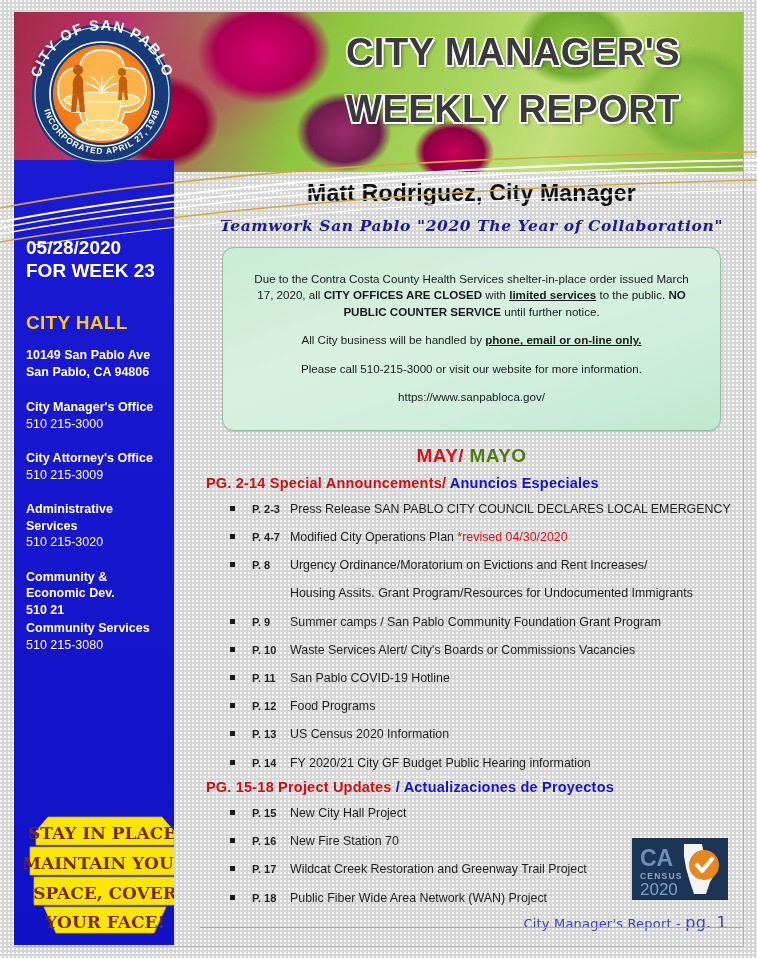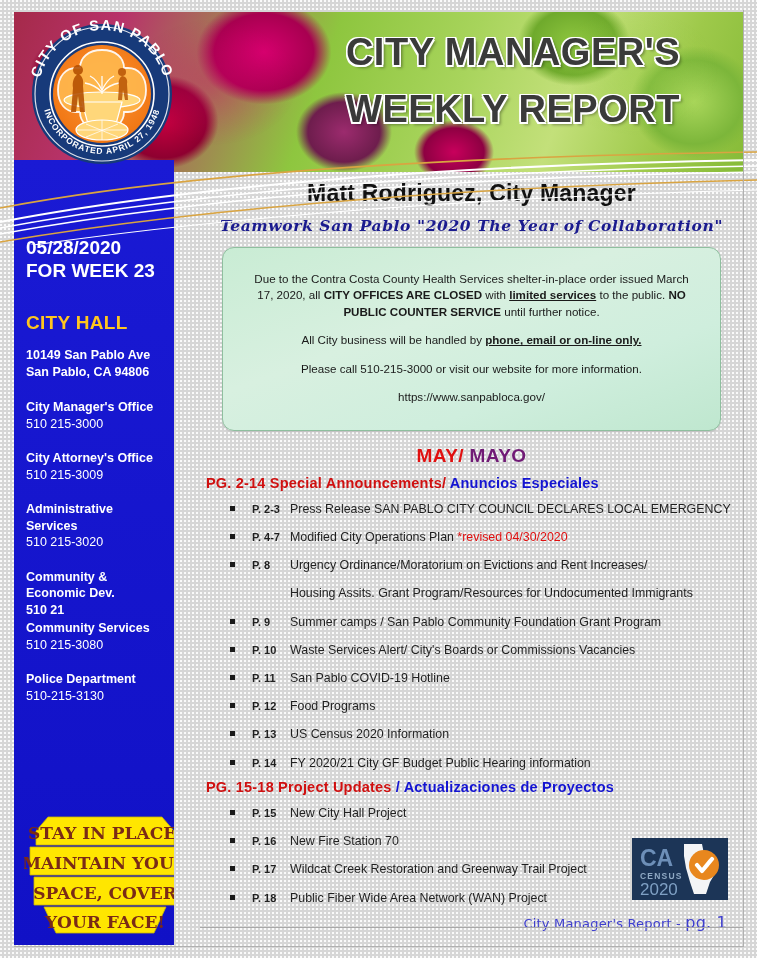--- a/index.html
+++ b/index.html
@@ -191,21 +191,21 @@
 
   
   .month-heading {
     text-align: center;
     font-size: 19px;
     font-weight: bold;
     margin-top: 14px;
     letter-spacing: 0.4px;
   }
   .month-heading .en { color: #e01010; }
-  .month-heading .es { color: #701a75; }
+  .month-heading .es { color: #4d7c0f; }
 
   .section-heading {
     font-size: 14.5px;
     font-weight: bold;
     margin: 8px 0 0 6px;
     letter-spacing: 0.2px;
   }
   .section-heading .en { color: #d01010; }
   .section-heading .es { color: #1414d2; }
 
@@ -378,24 +378,20 @@
         <span class="dept-phone">510 215-3020</span>
       </div>
       <div class="sb-dept">
         <span class="dept-name">Community &amp; Economic Dev.</span>
         <span class="dept-name">510 21</span>
       </div>
       <div class="sb-dept tight">
         <span class="dept-name">Community Services</span>
         <span class="dept-phone">510 215-3080</span>
       </div>
-      <div class="sb-dept">
-        <span class="dept-name">Police Department</span>
-        <span class="dept-phone">510-215-3130</span>
-      </div>
     </div>
 
     <svg id="stay-badge" viewBox="0 0 162 120">
       <g font-family="DejaVu Serif, serif" font-weight="bold" fill="#7a2b16" text-anchor="middle">
         <polygon points="24,2 138,2 150,16 150,30 12,30 12,16" fill="#ffe600" stroke="#c8b400" stroke-width="0.8"></polygon>
         <text x="81" y="24" font-size="17">STAY IN PLACE,</text>
         <polygon points="6,32 156,32 156,60 6,60" fill="#ffe600" stroke="#c8b400" stroke-width="0.8"></polygon>
         <text x="81" y="54" font-size="17">MAINTAIN YOUR</text>
         <polygon points="10,62 152,62 152,90 10,90" fill="#ffe600" stroke="#c8b400" stroke-width="0.8"></polygon>
         <text x="81" y="84" font-size="17">SPACE, COVER</text>

